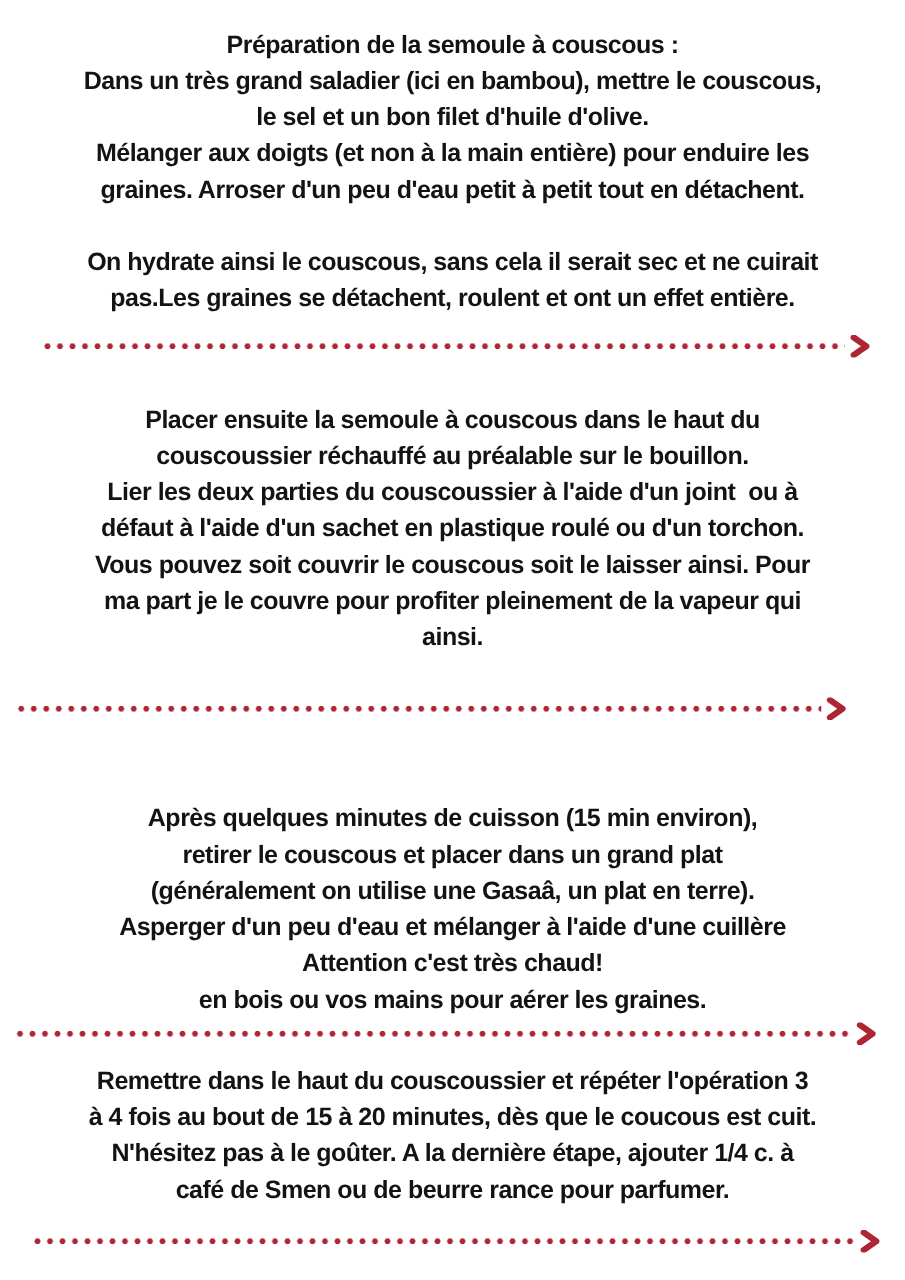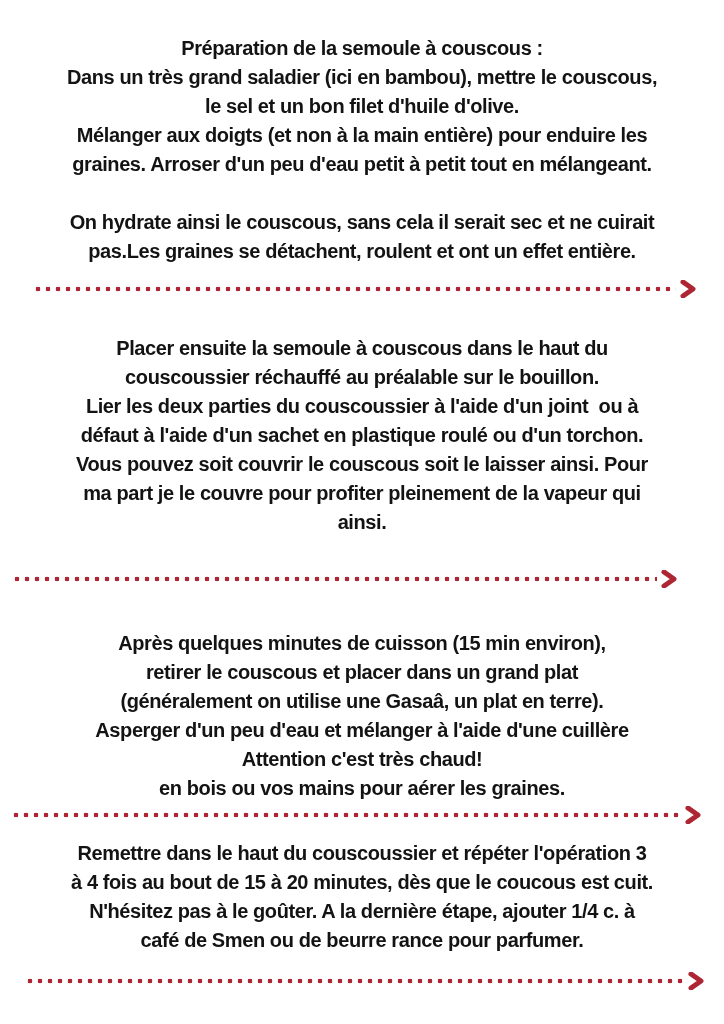--- a/index.html
+++ b/index.html
@@ -9,35 +9,35 @@
   }
   body {
     width: 724px;
     height: 1024px;
     overflow: hidden;
     font-family: "Liberation Sans", sans-serif;
     font-weight: 700;
     color: #131313;
   }
   .content {
-    padding-top: 34px;
+    padding-top: 22px;
   }
   .para {
     text-align: center;
     font-size: 20px;
     line-height: 29px;
     letter-spacing: -0.4px;
     padding: 0 8px;
     margin: 0;
   }
   .line { white-space: pre; }
 
   .para-2 { margin-top: 29px; }
   .para-3 { margin-top: 36px; }
-  .para-4 { margin-top: 41px; }
+  .para-4 { margin-top: 65px; }
   .para-5 { margin-top: 15px; }
 
   .divider {
     display: flex;
     align-items: center;
     height: 18px;
     gap: 3px;
   }
   .divider .dots {
     flex: 1;
@@ -57,21 +57,21 @@
 </head>
 <body>
 
 <div class="content">
 
   <div class="para para-1">
     <div class="line">Préparation de la semoule à couscous :</div>
     <div class="line">Dans un très grand saladier (ici en bambou), mettre le couscous,</div>
     <div class="line">le sel et un bon filet d'huile d'olive.</div>
     <div class="line">Mélanger aux doigts (et non à la main entière) pour enduire les</div>
-    <div class="line">graines. Arroser d'un peu d'eau petit à petit tout en mélangeant.</div>
+    <div class="line">graines. Arroser d'un peu d'eau petit à petit tout en détachent.</div>
   </div>
 
   <div class="para para-2">
     <div class="line">On hydrate ainsi le couscous, sans cela il serait sec et ne cuirait</div>
     <div class="line">pas.Les graines se détachent, roulent et ont un effet entière.</div>
   </div>
 
   <div class="divider divider-1">
     <div class="dots"></div>
     <svg width="18" height="18" viewBox="0 0 18 18">

